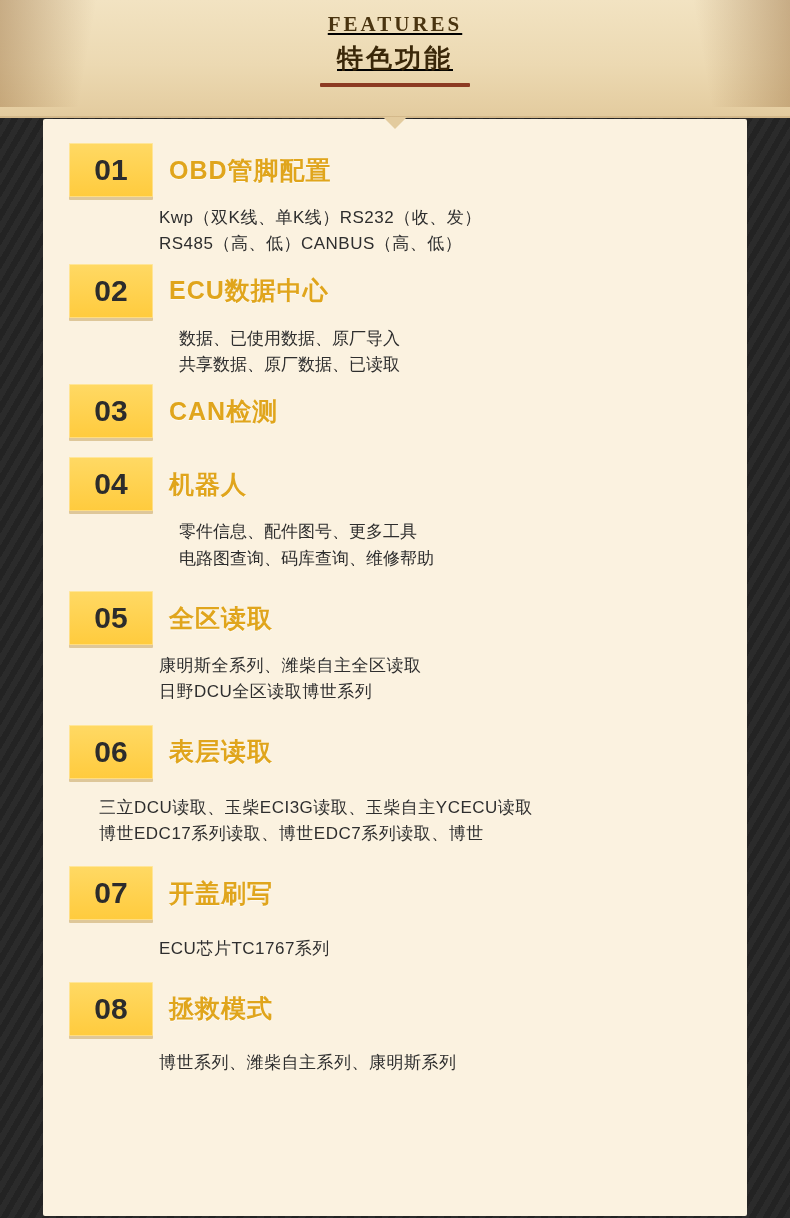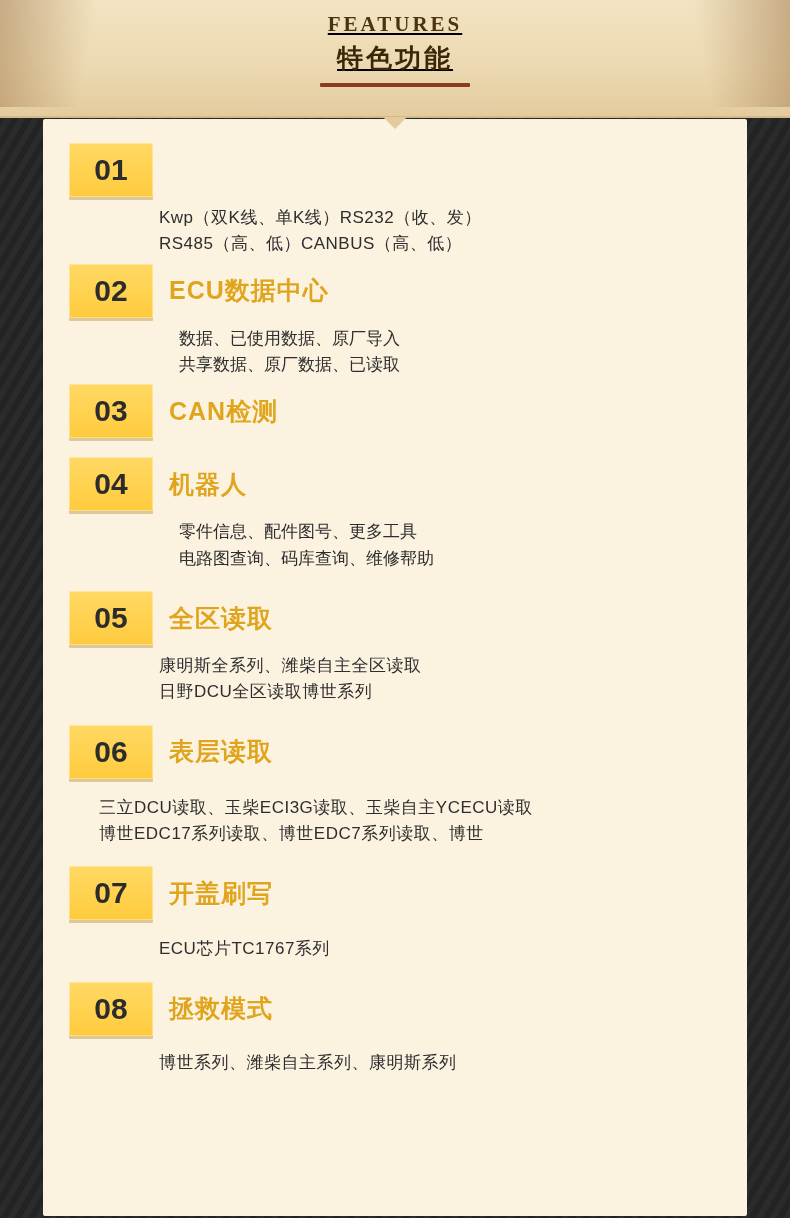--- a/index.html
+++ b/index.html
@@ -160,20 +160,21 @@
     </div>
     <div class="header-arrow"></div>
   </div>
 
   <div class="card">
     <div class="list">
 
       <div class="item">
         <div class="row-head">
           <div class="badge">01</div>
+          <div class="title">OBD管脚配置</div>
         </div>
         <div class="desc wide">
           <div>Kwp（双K线、单K线）RS232（收、发）</div>
           <div>RS485（高、低）CANBUS（高、低）</div>
         </div>
       </div>
 
       <div class="item">
         <div class="row-head">
           <div class="badge">02</div>

